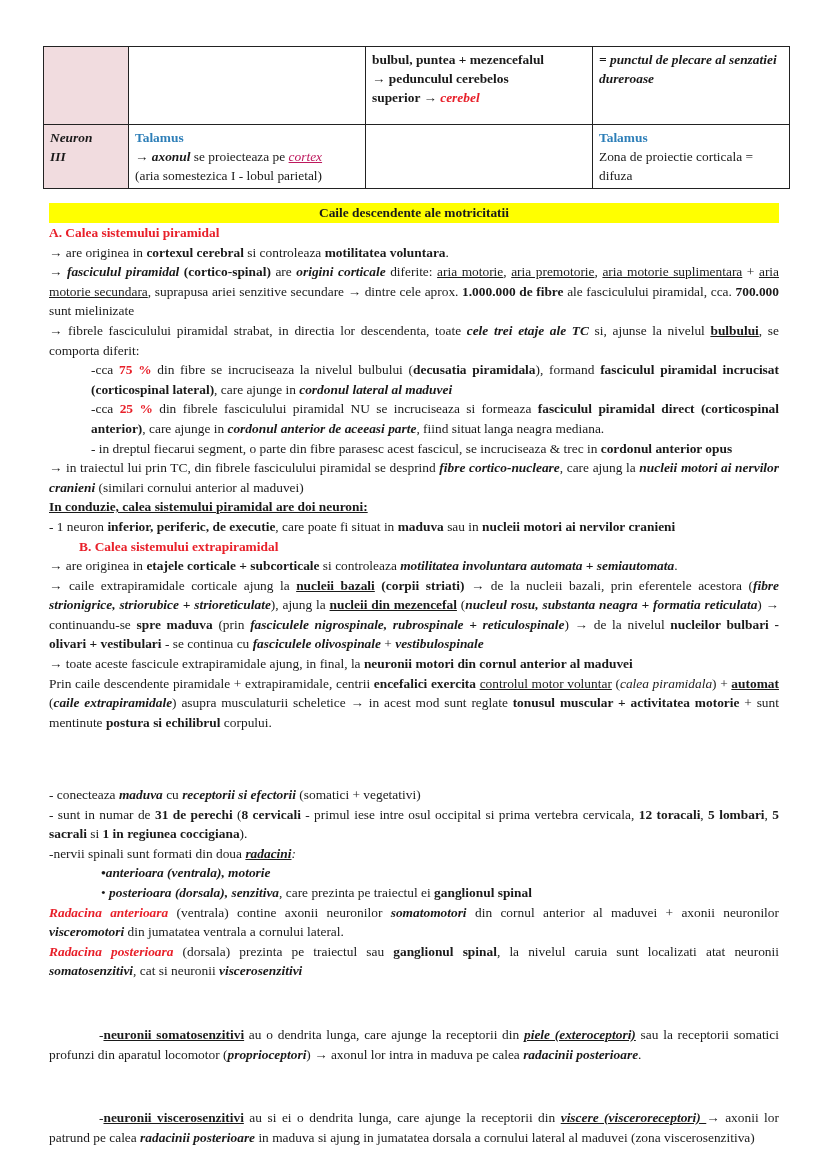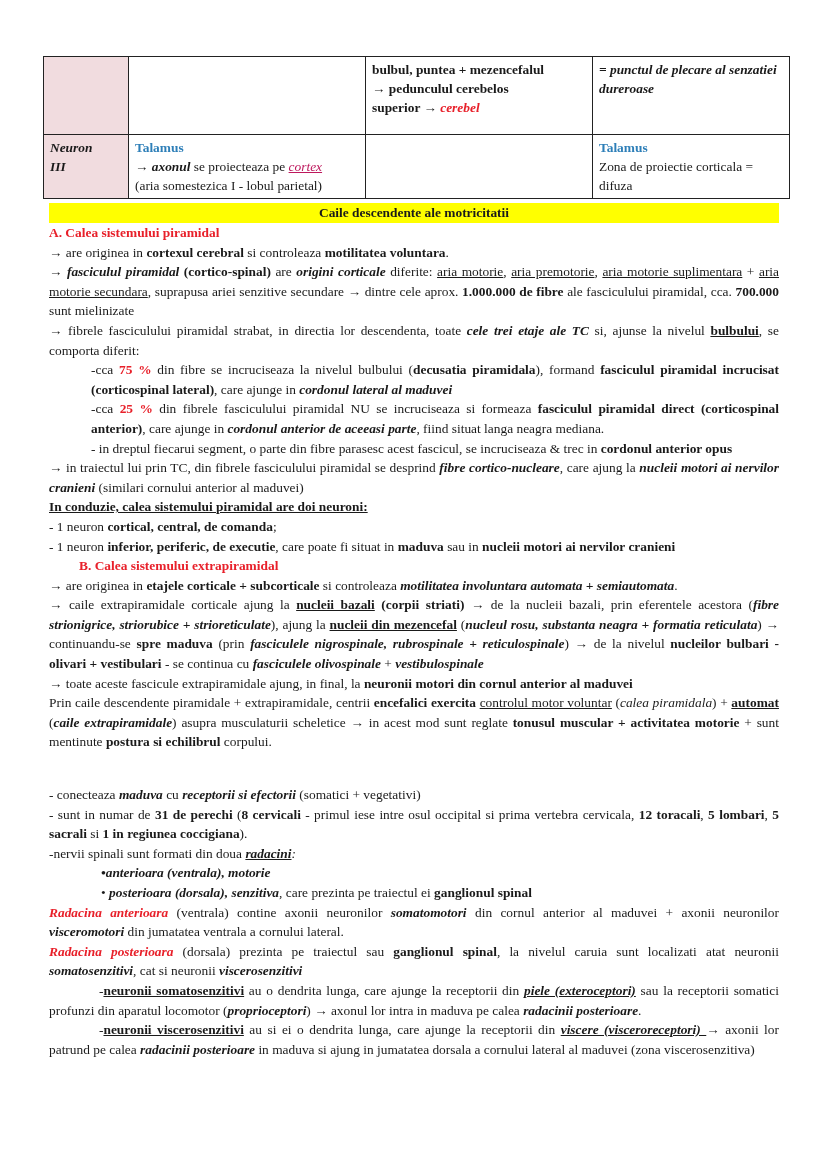--- a/index.html
+++ b/index.html
@@ -2,21 +2,21 @@
 <html><head>
 <meta charset="utf-8">
 <style>
   html, body { margin: 0; padding: 0; background: #ffffff; }
   body {
     width: 828px; height: 1169px; overflow: hidden; position: relative;
     font-family: "Liberation Serif", serif; font-size: 13.4px; color: #1a1a1a;
   }
   .page { position: absolute; left: 0; top: 0; width: 828px; }
   table.neuro {
-    position: absolute; left: 43px; top: 56px; width: 746px;
+    position: absolute; left: 43px; top: 46px; width: 746px;
     border-collapse: collapse; table-layout: fixed;
   }
   table.neuro td {
     border: 1.5px solid #222; vertical-align: top; padding: 3px 6px;
     line-height: 19px; font-size: 13.4px;
   }
   td.label { background: #f1dcdf; font-weight: bold; font-style: italic; }
   .blue { color: #2e7fb8; font-weight: bold; }
   .red { color: #e8202a; }
   .magenta { color: #be185d; text-decoration: underline; }
@@ -31,21 +31,21 @@
   .bar {
     text-align: center; font-weight: bold; height: 20px; line-height: 20px;
     margin: 0;
   }
   .bar.yellow { background: #ffff00; }
   .bar.orange { background: #ffc000; }
   .head-red { color: #e8202a; font-weight: bold; }
   p { margin: 0; }
   .indent { padding-left: 42px; }
   .indent2 { padding-left: 52px; }
-  .tabin { text-indent: 50px; }
+  .tabin { text-indent: 50px; margin-top: 44px; }
   .bullet::before { content: "\2022 "; }
 </style>
 </head>
 <body>
 
 <div class="page">
 
   <table class="neuro">
     <colgroup>
       <col style="width:85px">
@@ -103,23 +103,20 @@
       <span>-cca </span><span class="b red">25 %</span><span> din fibrele fasciculului piramidal NU se incruciseaza si formeaza </span><b>fasciculul piramidal direct (corticospinal anterior)</b><span>, care ajunge in </span><span class="bi">cordonul anterior de aceeasi parte</span><span>, fiind situat langa neagra mediana.</span>
     </p>
     <p class="indent">
       <span>- in dreptul fiecarui segment, o parte din fibre parasesc acest fascicul, se incruciseaza &amp; trec in </span><b>cordonul anterior opus</b>
     </p>
     <p>
       <span>→ in traiectul lui prin TC, din fibrele fasciculului piramidal se desprind </span><span class="bi">fibre cortico-nucleare</span><span>, care ajung la </span><span class="bi">nucleii motori ai nervilor cranieni</span><span> (similari cornului anterior al maduvei)</span>
     </p>
     <p class="b u">In conduzie, calea sistemului piramidal are doi neuroni:</p>
     <p>
-      <span>- 1 neuron </span><b>cortical, central, de comanda</b><span>;</span>
-    </p>
-    <p>
       <span>- 1 neuron </span><b>inferior, periferic, de executie</b><span>, care poate fi situat in </span><b>maduva</b><span> sau in </span><b>nucleii motori ai nervilor cranieni</b>
     </p>
     <p class="head-red" style="padding-left:30px;">B.   Calea sistemului extrapiramidal</p>
     <p>
       <span>→ are originea in </span><b>etajele corticale + subcorticale</b><span> si controleaza </span><span class="bi">motilitatea involuntara automata + semiautomata</span><span>.</span>
     </p>
     <p>
       <span>→ caile extrapiramidale corticale ajung la </span><span class="b u">nucleii bazali</span><span> </span><b>(corpii striati)</b><span> → de la nucleii bazali, prin eferentele acestora (</span><span class="bi">fibre strionigrice, striorubice + strioreticulate</span><span>), ajung la </span><span class="b u">nucleii din mezencefal</span><span> (</span><span class="bi">nucleul rosu, substanta neagra + formatia reticulata</span><span>) → continuandu-se </span><b>spre maduva</b><span> (prin </span><span class="bi">fasciculele nigrospinale, rubrospinale + reticulospinale</span><span>) → de la nivelul </span><b>nucleilor bulbari - olivari + vestibulari</b><span> - se continua cu </span><span class="bi">fasciculele olivospinale</span><span> + </span><span class="bi">vestibulospinale</span>
     </p>
     <p>

